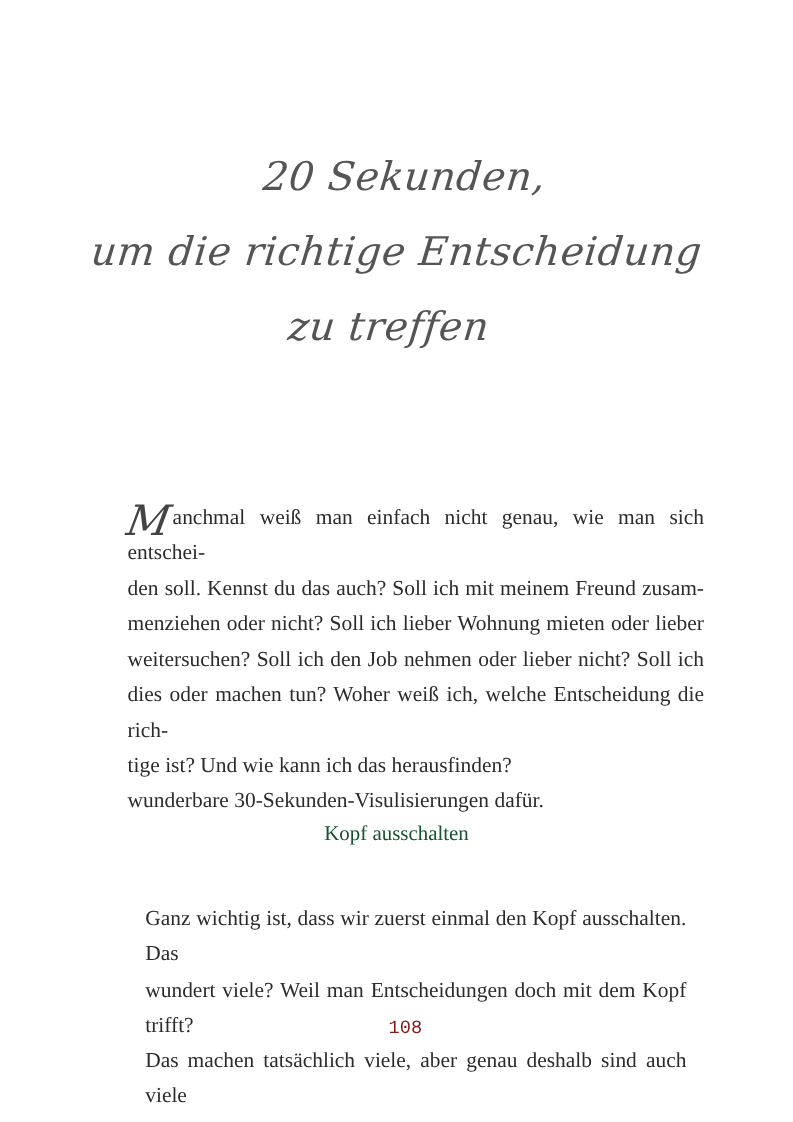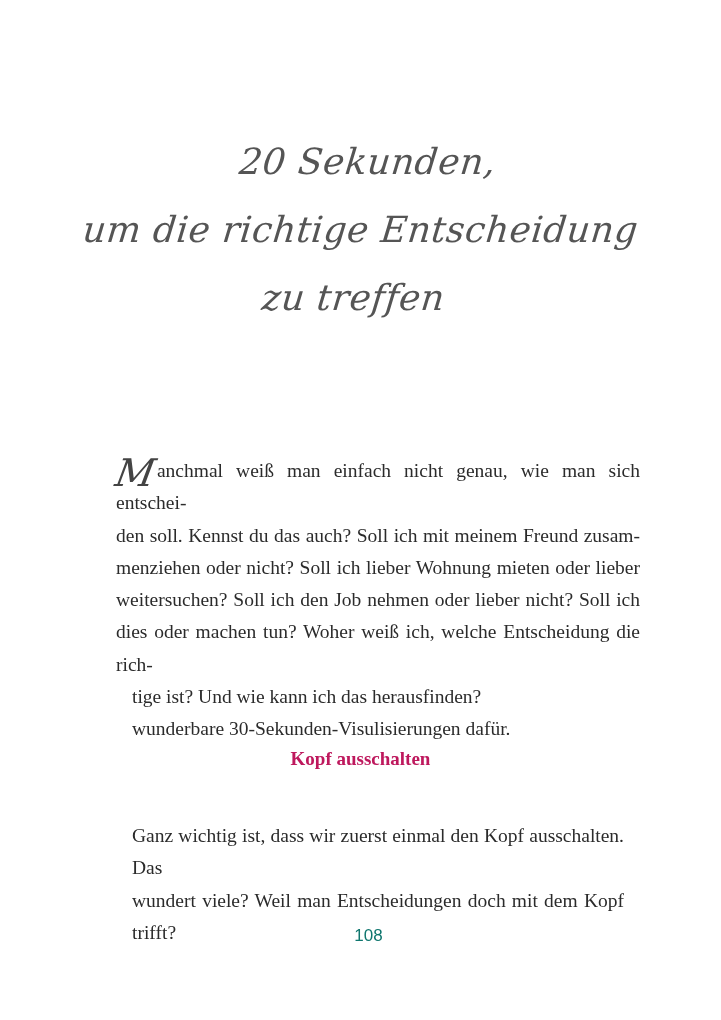--- a/index.html
+++ b/index.html
@@ -56,38 +56,38 @@
       margin: 8px 2px 0 0;
       transform: skewX(-10deg);
     }
     .heading {
       position: absolute;
       left: 0;
       right: 0;
       top: 748px;
       text-align: center;
       font-family: "Liberation Serif", serif;
-      font-weight: bold;
+      font-weight: normal;
       font-size: 19px;
-      color: #be185d;
+      color: #14532d;
     }
     .para2 { top: 804px; }
     .para2 p { margin: 16px; }
     .page-number {
       position: absolute;
       left: 16px;
       right: 0;
       top: 926px;
       text-align: center;
-      font-family: Liberation Sans, sans-serif;
+      font-family: Liberation Mono, monospace;
       font-size: 17px;
-      color: #0f766e;
+      color: #7f1d1d;
     }
     .line { display: block; text-align-last: justify; }
-    .line.last { text-align-last: left; margin-left: 16px; }
+    .line.last { text-align-last: left; }
   </style>
 </head>
 <body>
 
 <div class="page">
 
   <div class="title">
     <span class="title-line">20 Sekunden,</span>
     <span class="title-line">um die richtige Entscheidung</span>
     <span class="title-line">zu treffen</span>
@@ -106,18 +106,19 @@
       <span class="line last" style="text-indent:0">wunderbare 30-Sekunden-Visulisierungen dafür.</span>
     </p>
   </div>
 
   <div class="heading">Kopf ausschalten</div>
 
   <div class="body para2">
     <p>
       <span class="line">Ganz wichtig ist, dass wir zuerst einmal den Kopf ausschalten. Das</span>
       <span class="line">wundert viele? Weil man Entscheidungen doch mit dem Kopf trifft?</span>
+      <span class="line">Das machen tatsächlich viele, aber genau deshalb sind auch viele</span>
     </p>
   </div>
 
   <div class="page-number">108</div>
 
 </div>
 
 </body></html>

